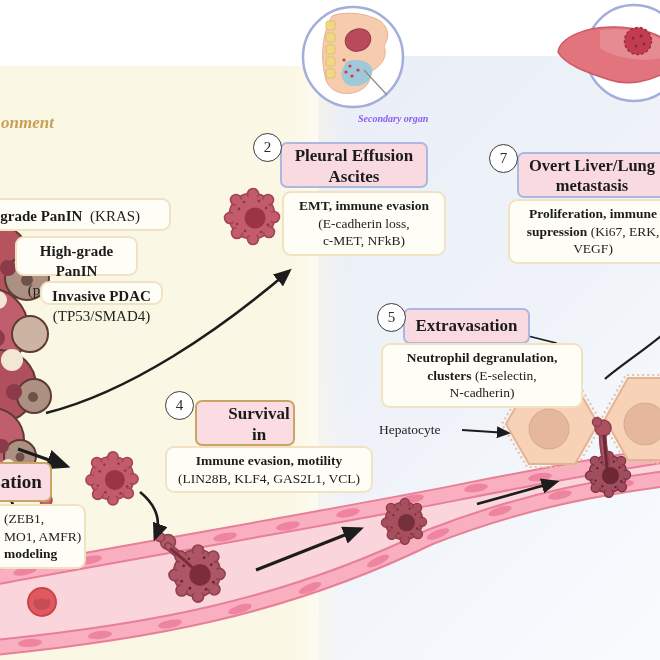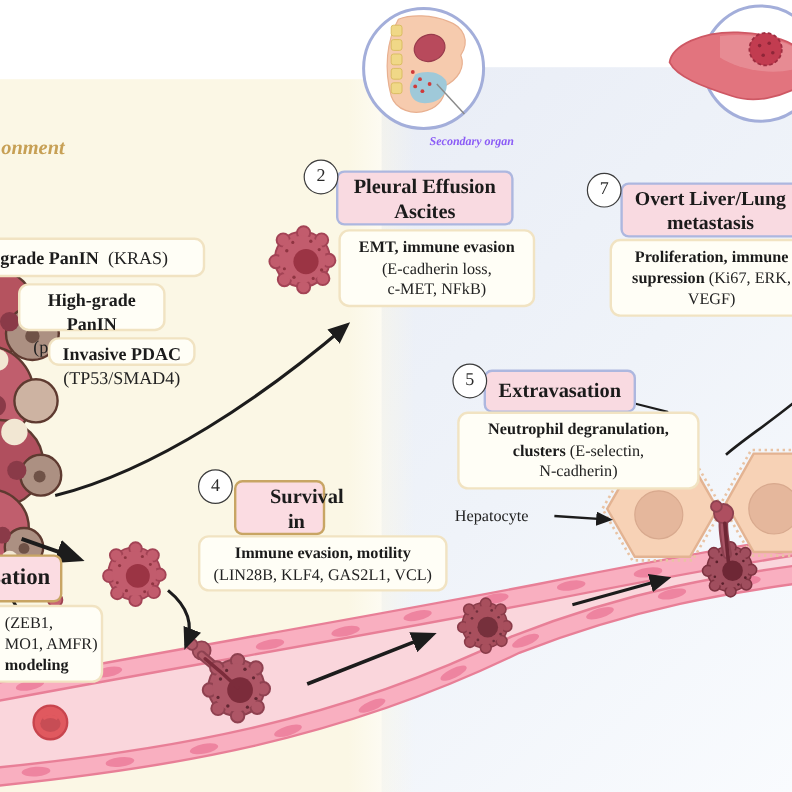--- a/index.html
+++ b/index.html
@@ -262,21 +262,21 @@
   </div>
   <div class="ovl step-circle" style="left:377px;top:303px;">
     <span>5</span>
   </div>
   <div class="ovl note-box" style="left:346px;top:343px;width:202px;margin-left:35px;">
     <div class="b">Neutrophil degranulation,</div>
     <div><span class="b">clusters</span><span> (E-selectin,</span></div>
     <div>N-cadherin)</div>
   </div>
 
-  <div class="ovl pink-box tan t17" style="left:195px;top:400px;width:76px;height:46px;padding-top:2px;padding-left:28px;">
+  <div class="ovl pink-box tan t17" style="left:195px;top:400px;width:100px;height:46px;padding-top:2px;padding-left:28px;">
     <div>Survival in</div>
   </div>
   <div class="ovl step-circle" style="left:165px;top:391px;">
     <span>4</span>
   </div>
   <div class="ovl note-box" style="left:165px;top:446px;width:208px;">
     <div class="b">Immune evasion, motility</div>
     <div>(LIN28B, KLF4, GAS2L1, VCL)</div>
   </div>
 

